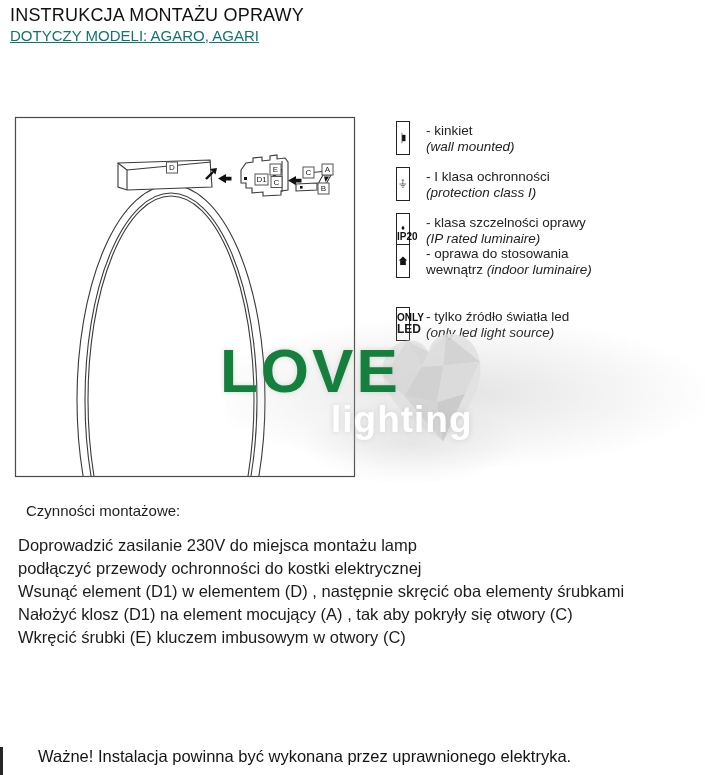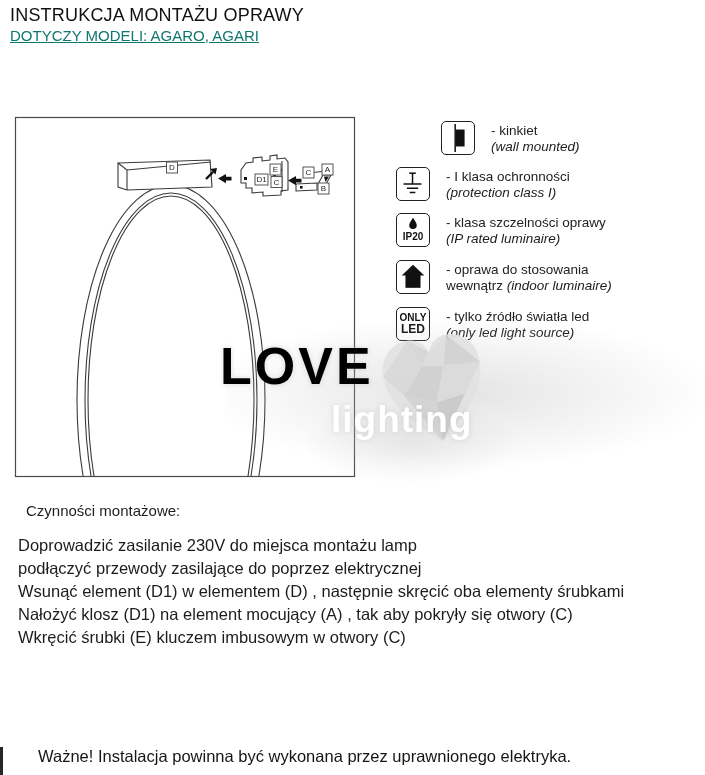--- a/index.html
+++ b/index.html
@@ -9,38 +9,38 @@
     font-family:"Liberation Sans", sans-serif;
     color:#1f1f1f;
   }
   .abs{position:absolute;}
   
   .doc-title{left:10px;top:5px;font-size:18px;font-weight:normal;letter-spacing:.2px;color:#111;}
   .doc-subtitle{left:10px;top:27px;font-size:15px;color:#0f766e;text-decoration:underline;}
   
   .legend-row{left:396px;display:flex;align-items:flex-start;}
   .legend-icon{
-    width:34px;height:34px;border:1.8px solid #222;border-radius:5px;
+    width:14px;height:34px;border:1.8px solid #222;border-radius:0;
     background:#fff;flex:0 0 auto;position:relative;box-sizing:border-box;
   }
   .legend-text{margin-left:16px;font-size:13.5px;line-height:16px;color:#222;padding-top:2px;white-space:nowrap;}
   .legend-text .it{font-style:italic;}
   .icon-svg{position:absolute;left:0;top:0;width:100%;height:100%;}
   .iconword{position:absolute;width:100%;text-align:center;font-weight:bold;color:#111;}
   
   .inst-heading{left:26px;top:502px;font-size:15px;color:#1f1f1f;}
   .inst-steps{left:18px;top:534px;font-size:16.5px;line-height:23px;color:#1c1c1c;white-space:nowrap;}
   .footer-warning{left:38px;top:747px;font-size:16.5px;color:#151515;white-space:nowrap;}
   .edge-artifact{left:0;top:747px;width:3px;height:28px;background:#262626;}
   
   .wm-blob1{left:225px;top:318px;width:485px;height:150px;
     background:radial-gradient(ellipse at 48% 50%, rgba(190,190,190,.42), rgba(255,255,255,0) 72%);}
   .wm-blob2{left:300px;top:400px;width:220px;height:85px;
     background:radial-gradient(ellipse at 50% 50%, rgba(200,200,200,.35), rgba(255,255,255,0) 70%);}
-  .wm-love{left:220px;top:340px;font-size:52px;font-weight:bold;color:#000000;
+  .wm-love{left:220px;top:340px;font-size:62px;font-weight:bold;color:#15803d;
     letter-spacing:3px;text-shadow:0 0 5px rgba(185,185,185,.55);line-height:1;}
   .wm-lighting{left:331px;top:401px;font-size:37px;font-weight:bold;color:#ffffff;
     letter-spacing:1px;text-shadow:0 0 5px rgba(185,185,185,.5);line-height:1;}
   .wm-heart{left:383px;top:333px;width:104px;height:116px;transform:rotate(-9deg);opacity:.9;}
 </style>
 </head>
 <body>
 
 <div class="abs doc-title">INSTRUKCJA MONTAŻU OPRAWY</div>
 <div class="abs doc-subtitle">DOTYCZY MODELI: AGARO, AGARI</div>
@@ -118,21 +118,21 @@
       <rect x="322" y="164" width="11" height="11" fill="#fff" stroke="#555" stroke-width="1"></rect>
       <text x="327.5" y="172">A</text>
     </g>
     <g>
       <rect x="318" y="183" width="11" height="11" fill="#fff" stroke="#555" stroke-width="1"></rect>
       <text x="323.5" y="191">B</text>
     </g>
   </g>
 </svg>
 
-<div class="abs legend-row" style="top:121px;margin-left:45px;">
+<div class="abs legend-row" style="top:121px;">
   <div class="legend-icon">
     <svg class="icon-svg" viewBox="0 0 34 34">
       <line x1="14" y1="2" x2="14" y2="32" stroke="#111" stroke-width="1.6"></line>
       <rect x="14.5" y="8" width="9.5" height="18" fill="#111"></rect>
     </svg>
   </div>
   <div class="legend-text">
     <div>- kinkiet</div>
     <div class="it">(wall mounted)</div>
   </div>
@@ -162,21 +162,21 @@
       <path d="M17,4 C19.6,8 21,9.8 21,12 a4,4 0 0 1 -8,0 C13,9.8 14.4,8 17,4 Z" fill="#111"></path>
     </svg>
     <div class="iconword" style="top:17px;font-size:10px;">IP20</div>
   </div>
   <div class="legend-text">
     <div>- klasa szczelności oprawy</div>
     <div class="it">(IP rated luminaire)</div>
   </div>
 </div>
 
-<div class="abs legend-row" style="top:260px;">
+<div class="abs legend-row" style="top:244px;">
   <div class="legend-icon">
     <svg class="icon-svg" viewBox="0 0 34 34">
       <polygon points="17,4 29,15.5 5,15.5" fill="#111"></polygon>
       <rect x="9" y="14.5" width="16" height="14" fill="#111"></rect>
     </svg>
   </div>
   <div class="legend-text">
     <div>- oprawa do stosowania</div>
     <div><span>wewnątrz </span><span class="it">(indoor luminaire)</span></div>
   </div>
@@ -205,20 +205,20 @@
   <polygon points="62,32 97,34 78,62 50,66" fill="#dadada"></polygon>
   <polygon points="20,55 50,66 50,104" fill="#d3d3d3"></polygon>
   <polygon points="50,66 78,62 50,104" fill="#c9c9c9"></polygon>
 </svg>
 <div class="abs wm-love"><span>LOVE</span></div>
 <div class="abs wm-lighting">lighting</div>
 
 <div class="abs inst-heading">Czynności montażowe:</div>
 <div class="abs inst-steps">
   <div>Doprowadzić zasilanie 230V do miejsca montażu lamp</div>
-  <div>podłączyć przewody zasilające do poprzez elektrycznej</div>
+  <div>podłączyć przewody ochronności do kostki elektrycznej</div>
   <div>Wsunąć element (D1) w elementem (D) , następnie skręcić oba elementy śrubkami</div>
   <div>Nałożyć klosz (D1) na element mocujący (A) , tak aby pokryły się otwory (C)</div>
   <div>Wkręcić śrubki (E) kluczem imbusowym w otwory (C)</div>
 </div>
 
 <div class="abs footer-warning">Ważne! Instalacja powinna być wykonana przez uprawnionego elektryka.</div>
 <div class="abs edge-artifact"></div>
 
 </body></html>

